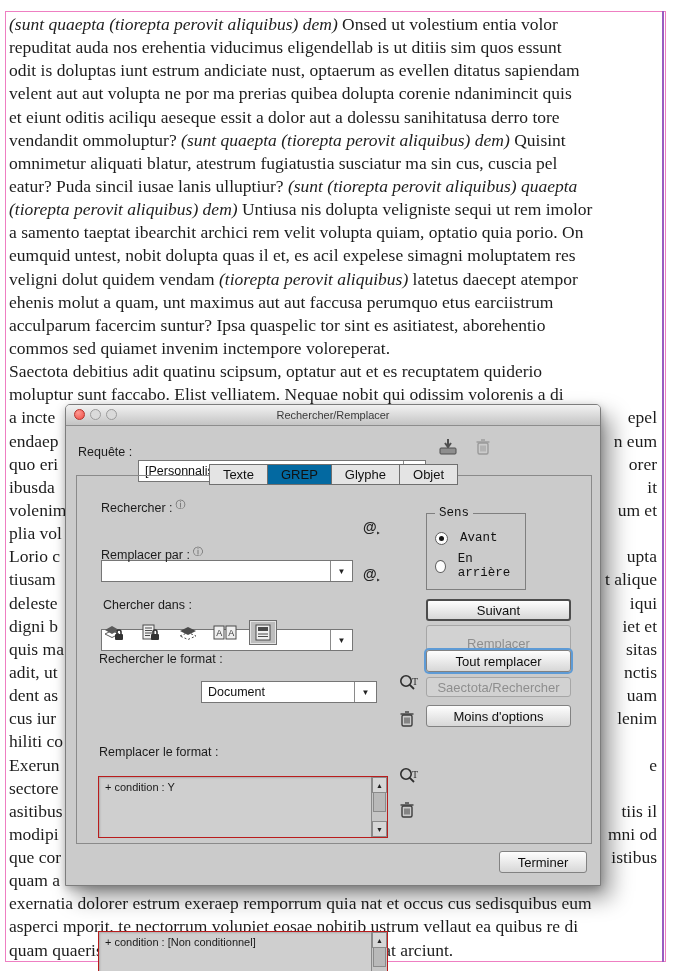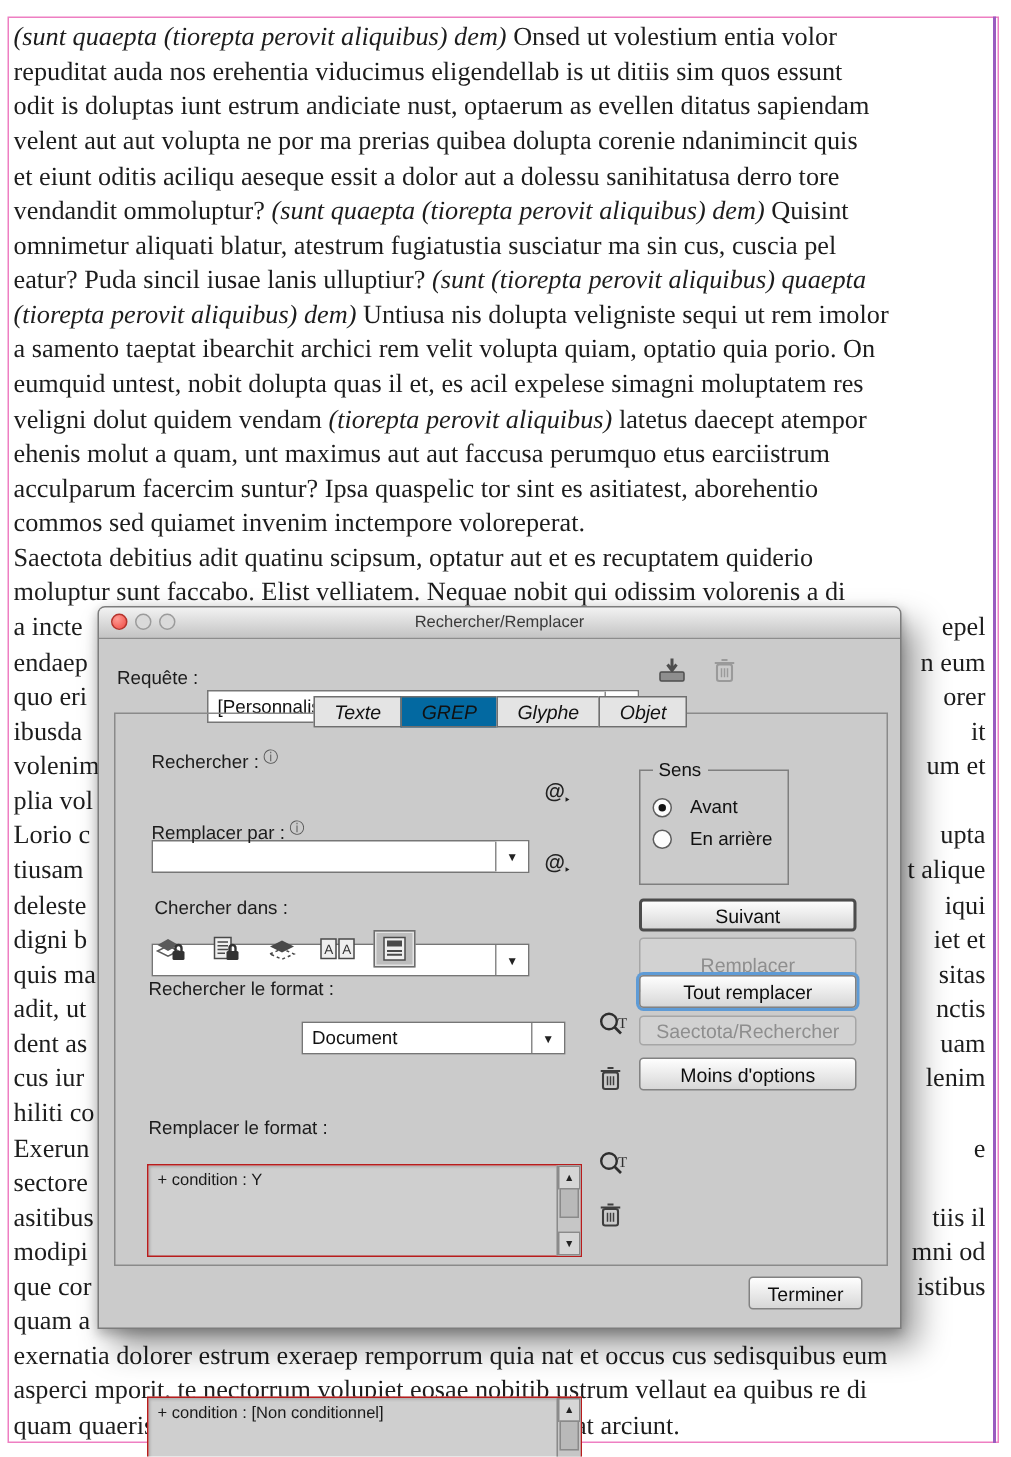--- a/index.html
+++ b/index.html
@@ -33,21 +33,21 @@
   
   .combo{background:#fff;border:1px solid #767676;height:22px;position:relative;
          font-size:12.5px;color:#111;display:flex;align-items:center;padding-left:6px;}
   .combo .arrowbox{position:absolute;right:0;top:0;bottom:0;width:21px;border-left:1px solid #8a8a8a;
          display:flex;align-items:center;justify-content:center;font-size:8px;color:#222;background:#fff;}
   .at{font-size:14px;color:#222;font-weight:bold;}
   .at .fly{font-size:8px;vertical-align:sub;color:#222;}
   
   .tabs{position:absolute;left:0;right:0;top:59px;display:flex;justify-content:center;z-index:2;}
   .tab{border:1px solid #6f6f6f;background:#e4e4e4;padding:4px 13px;font-size:13px;color:#111;
-       margin-right:-1px;height:21px;box-sizing:border-box;display:flex;align-items:center;font-style:italic;}
+       margin-right:-1px;height:21px;box-sizing:border-box;display:flex;align-items:center;}
   .tab.active{background:#0369a1;}
   .groupbox{position:absolute;left:10px;top:70px;width:514px;height:367px;border:1px solid #8a8a8a;}
   
   .scopes{display:flex;gap:11px;align-items:center;}
   .scope{width:26px;height:23px;display:flex;align-items:center;justify-content:center;}
   .scope.selected{border:1px solid #6e6e6e;background:#bdbdbd;box-shadow:inset 0 0 0 1px #e4e4e4;}
   
   .fmtbox{background:#cfcfcf;border:1px solid #b91c1c;position:relative;
           box-shadow:inset 1px 1px 2px rgba(0,0,0,.18);}
   .fmtbox .content{position:absolute;left:6px;top:4px;font-size:11px;color:#1a1a1a;}
@@ -332,21 +332,21 @@
   </span>
   <span class="abs" style="left:333px;top:396px;">
     <svg width="16" height="18" viewBox="0 0 16 18">
       <rect x="3" y="5" width="10" height="11" rx="1.5" fill="none" stroke="#3e3e3e" stroke-width="1.4"></rect>
       <line x1="1.5" y1="4" x2="14.5" y2="4" stroke="#3e3e3e" stroke-width="1.4"></line>
       <path d="M6 2 h4" stroke="#3e3e3e" stroke-width="1.4"></path>
       <path d="M6 7.5v6 M8 7.5v6 M10 7.5v6" stroke="#3e3e3e" stroke-width="1"></path>
     </svg>
   </span>
 
-  <fieldset class="abs sens" style="left:360px;top:101px;width:100px;height:84px;">
+  <fieldset class="abs sens" style="left:360px;top:101px;width:100px;height:84px;font-family:Liberation Mono, monospace;">
     <legend>Sens</legend>
     <div>
         <div class="radio-row">
           <span class="radio on"></span>
           <span class="radio-label">Avant</span>
         </div>
         <div class="radio-row">
           <span class="radio"></span>
           <span class="radio-label">En arrière</span>
         </div>
@@ -354,14 +354,14 @@
   </fieldset>
 
   <div class="abs" style="left:360px;top:194px;width:145px;">
       <div class="btn default" style="position: absolute; left: 0px; right: 0px; top: 0px; height: 22px;">Suivant</div>
       <div class="btn disabled" style="position: absolute; left: 0px; right: 0px; top: 26px; height: 37px;">Remplacer</div>
       <div class="btn focusring" style="position: absolute; left: 0px; right: 0px; top: 51px; height: 22px;">Tout remplacer</div>
       <div class="btn disabled" style="position: absolute; left: 0px; right: 0px; top: 78px; height: 20px;">Saectota/Rechercher</div>
       <div class="btn" style="position: absolute; left: 0px; right: 0px; top: 106px; height: 22px;">Moins d'options</div>
     </div>
 
-  <div class="abs btn" style="left:433px;top:446px;width:76px;height:22px;">Terminer</div>
+  <div class="abs btn" style="left:433px;top:446px;width:88px;height:22px;">Terminer</div>
 </div>
 
 </body></html>

